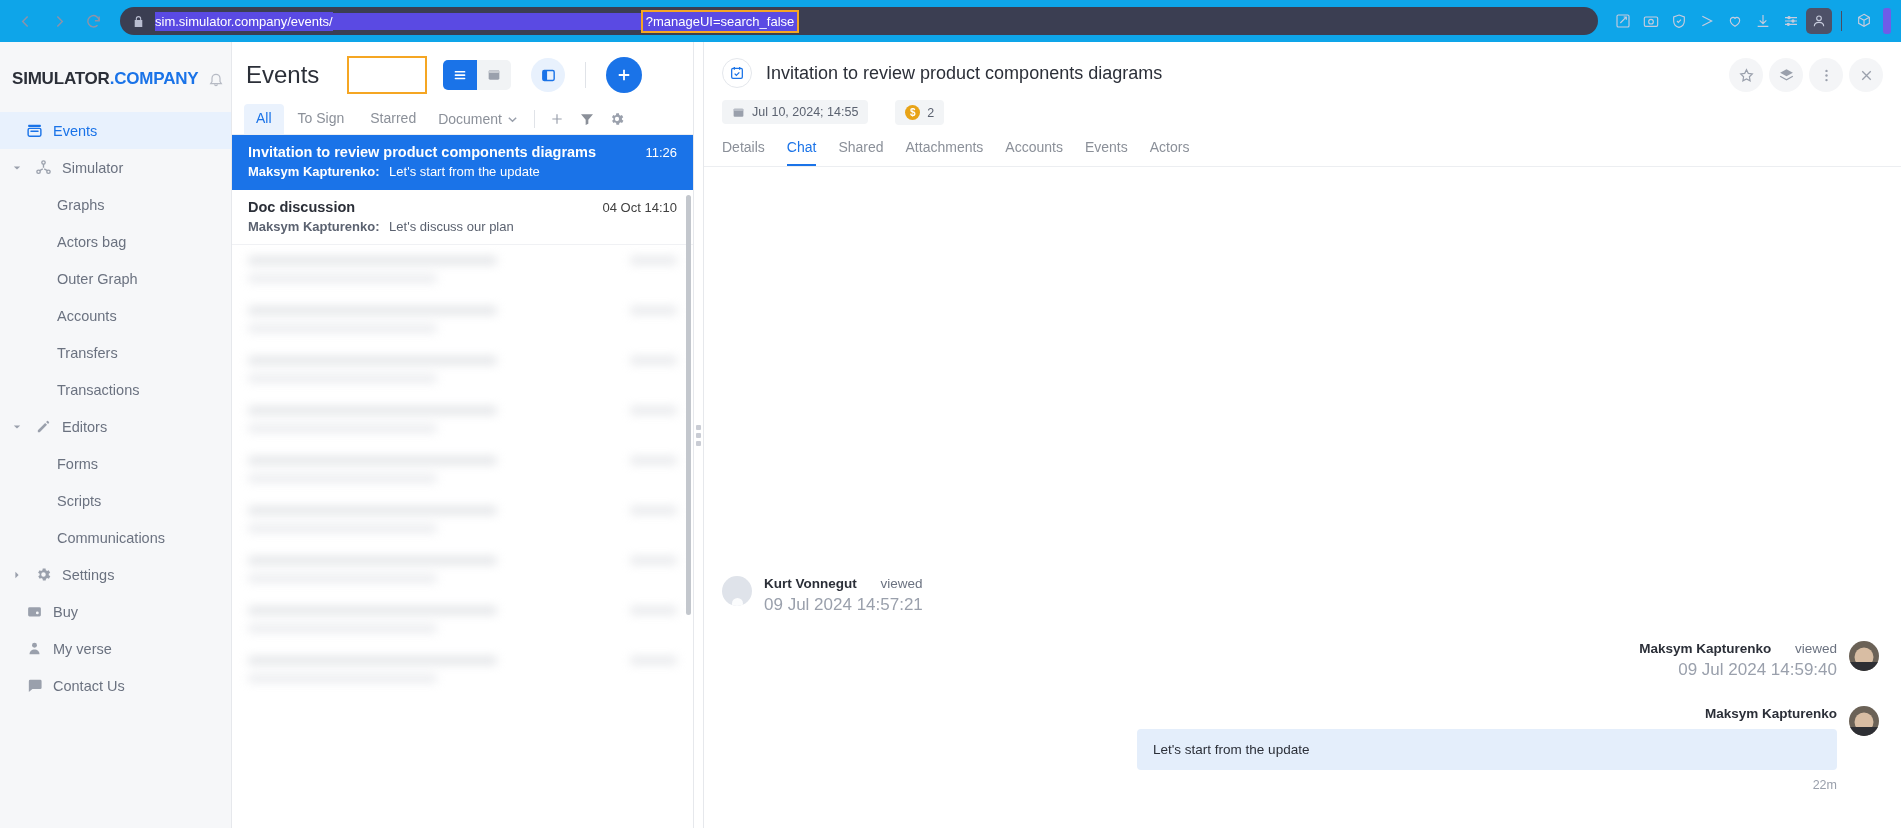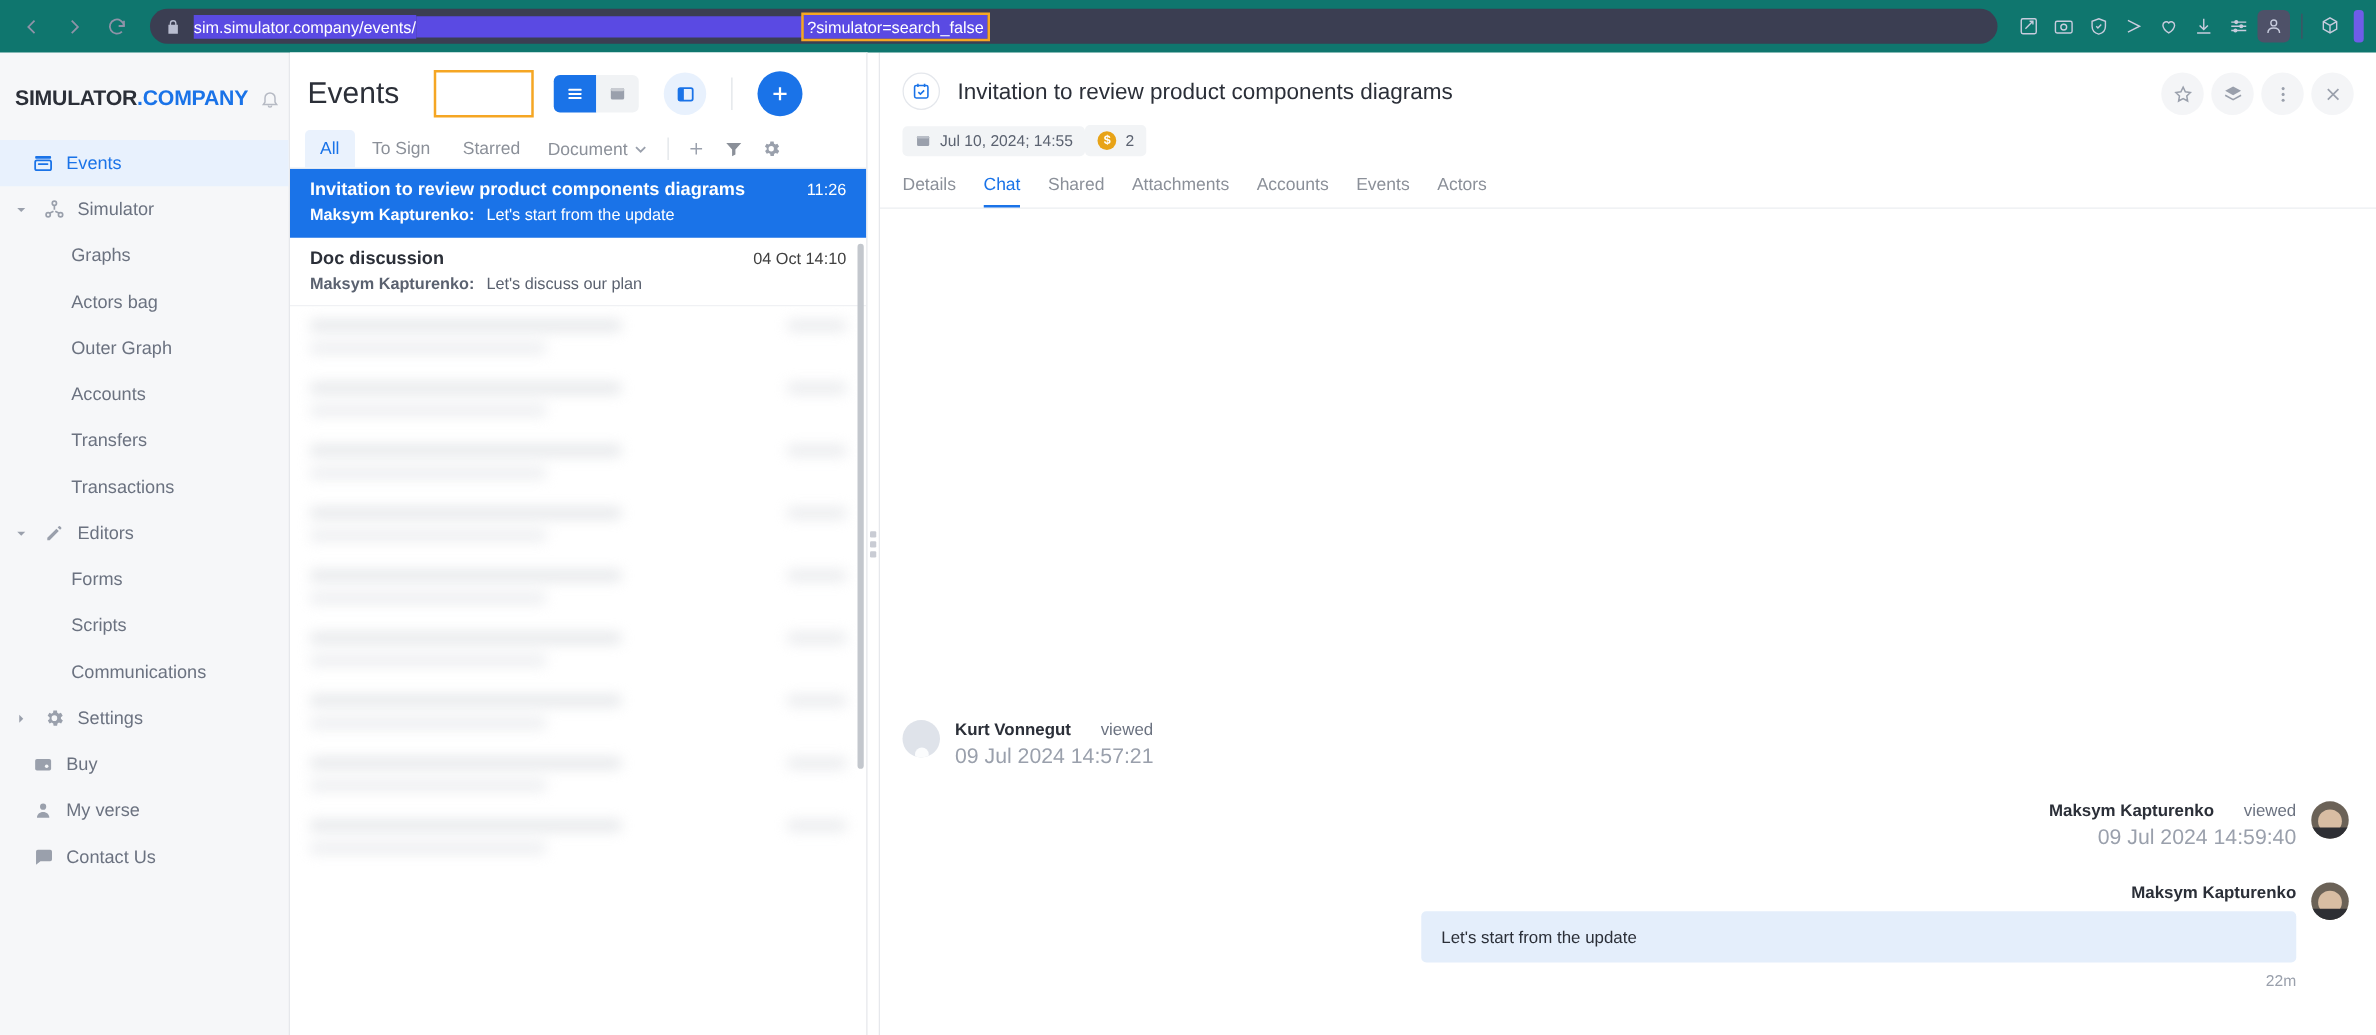--- a/index.html
+++ b/index.html
@@ -4,21 +4,21 @@
 <style>
   * { box-sizing: border-box; margin: 0; padding: 0; }
   html, body {
     width: 1901px; height: 828px;
     font-family: "Liberation Sans", sans-serif;
     background: #ffffff; overflow: hidden;
   }
 
   
   .browser-bar {
-    height: 42px; background: #0f766e; display: flex; align-items: center;
+    height: 42px; background: #0ea5e9; display: flex; align-items: center;
     padding: 0 10px; gap: 4px; position: relative;
   }
   .nav-btn {
     width: 30px; height: 30px; display: flex; align-items: center; justify-content: center;
     color: #8f93a8; flex: none;
   }
   .nav-btn svg { width: 17px; height: 17px; }
   .urlbar {
     flex: 1; height: 28px; background: #3b3e52; border-radius: 14px;
     display: flex; align-items: center; padding: 0 12px; margin: 0 8px;
@@ -173,21 +173,21 @@
   .detail { flex: 1; display: flex; flex-direction: column; background: #fff; min-width: 0; }
   .dt-head { display: flex; align-items: flex-start; padding: 16px 18px 0 18px; }
   .dt-left { flex: 1; min-width: 0; }
   .dt-titlerow { display: flex; align-items: center; gap: 14px; }
   .dt-ico {
     width: 30px; height: 30px; border-radius: 50%; border: 1px solid #e4e7ec;
     display: flex; align-items: center; justify-content: center; color: #1a73e8; flex: none;
   }
   .dt-ico svg { width: 16px; height: 16px; }
   .dt-title { font-size: 18px; color: #2b2f38; }
-  .dt-badges { display: flex; align-items: center; gap: 0; margin: 12px 0 0 0; }
+  .dt-badges { display: flex; align-items: flex-start; gap: 27px; margin: 12px 0 0 0; }
   .badge {
     display: flex; align-items: center; gap: 7px; background: #f2f4f6;
     border-radius: 4px; padding: 5px 10px; font-size: 12.5px; color: #5b6270;
   }
   .badge svg { width: 13px; height: 13px; color: #9aa0ac; }
   .coin {
     width: 15px; height: 15px; border-radius: 50%; background: #e8a317;
     display: flex; align-items: center; justify-content: center;
     color: #fff; font-size: 10px; font-weight: bold;
   }
@@ -258,21 +258,21 @@
 
   <div class="urlbar">
     <span class="lock-icon">
       <svg viewBox="0 0 24 24" fill="currentColor">
           <path d="M17 9V7a5 5 0 00-10 0v2H5v13h14V9h-2zm-8-2a3 3 0 016 0v2H9V7z"></path>
         </svg>
     </span>
     <span class="url-text">
       <span class="url-sel">sim.simulator.company/events/</span>
       <span class="url-spacer"></span>
-      <span class="url-param">?simulator=search_false</span>
+      <span class="url-param">?manageUI=search_false</span>
     </span>
   </div>
 
   <div class="browser-icons">
     <div class="bicon">
       <svg viewBox="0 0 24 24" fill="none" stroke="currentColor" stroke-width="1.7">
           <rect x="3" y="3" width="18" height="18" rx="2"></rect>
           <path d="M8 15l8-8M13 6h4v4"></path>
         </svg>
     </div>

